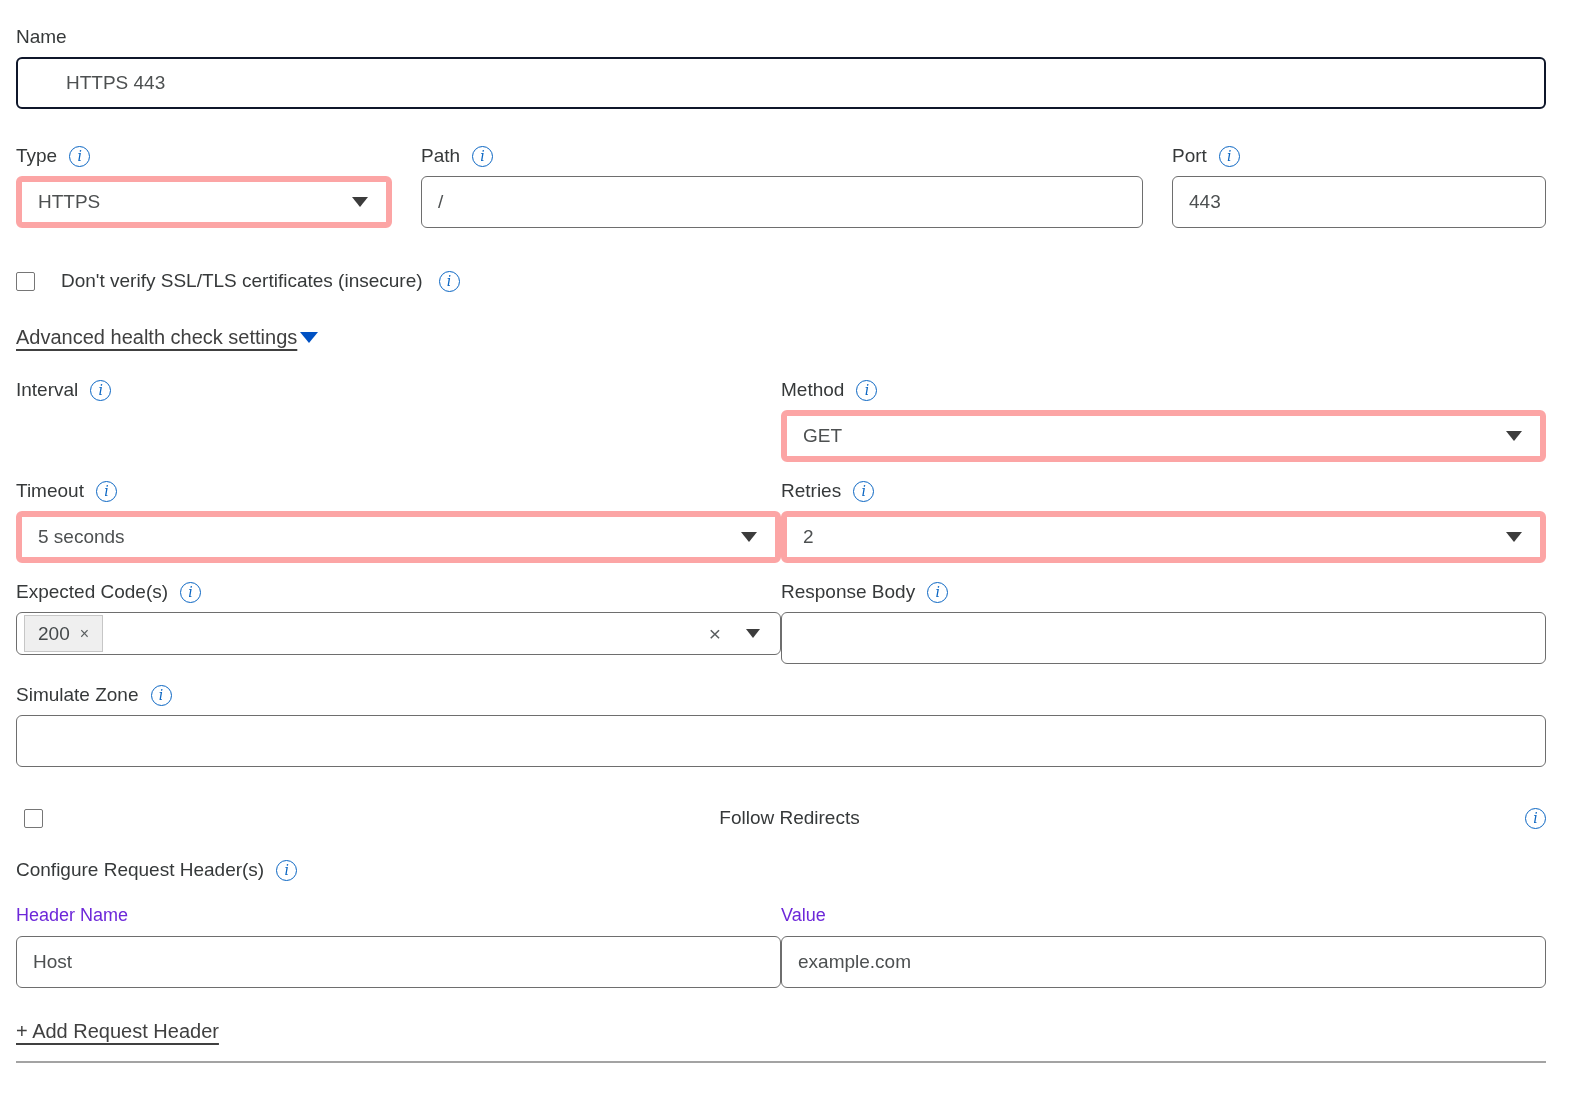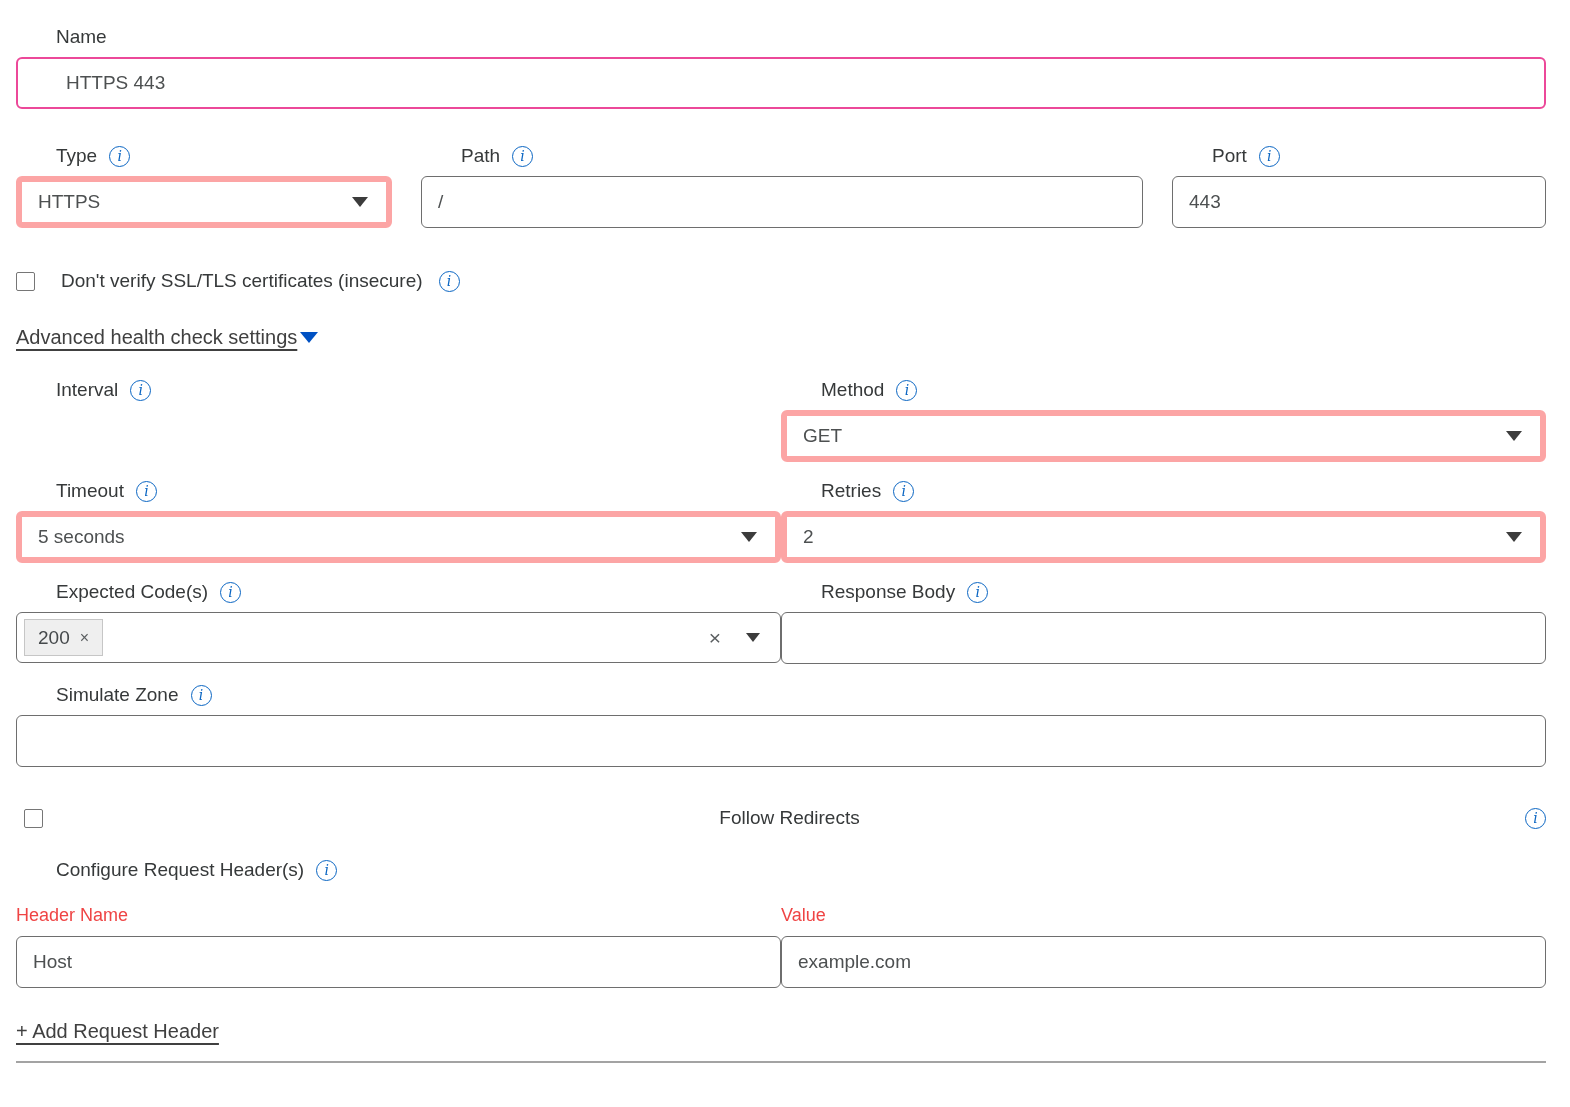--- a/index.html
+++ b/index.html
@@ -11,21 +11,20 @@
     font-family: "Liberation Sans", "DejaVu Sans", sans-serif;
     color: #36393a;
   }
   .field-label-row {
     display: flex;
     align-items: center;
     gap: 12px;
     margin-bottom: 9px;
     font-size: 19px;
     color: #36393a;
-    margin-left: 40px;
   }
   .info-icon {
     width: 21px; height: 21px;
     border: 1.6px solid #0b66c3;
     border-radius: 50%;
     color: #0b66c3;
     font-family: "DejaVu Serif", serif;
     font-style: italic;
     font-size: 14px;
     line-height: 1;
@@ -41,21 +40,21 @@
     height: 52px;
     border: 1px solid #6e6e6e;
     border-radius: 6px;
     padding: 0 16px;
     font-family: "Liberation Sans", "DejaVu Sans", sans-serif;
     font-size: 19px;
     color: #4d5051;
     background: #fff;
     outline: none;
   }
-  .text-input.focused { border: 2px solid #ec4899; padding-left: 48px; }
+  .text-input.focused { border: 2px solid #0f172a; padding-left: 48px; }
   .select-box {
     display: flex;
     align-items: center;
     justify-content: space-between;
     width: 100%;
     height: 52px;
     border: 6px solid #fca5a5;
     border-radius: 6px;
     padding: 0 18px 0 16px;
     font-size: 19px;
@@ -94,41 +93,41 @@
     text-decoration: underline;
     text-decoration-thickness: 2px;
     text-underline-offset: 5px;
     cursor: pointer;
   }
   .advanced-row { display: inline-flex; align-items: center; gap: 3px; }
   .multiselect {
     display: flex;
     align-items: center;
     width: 100%;
-    height: 51px;
+    height: 43px;
     border: 1px solid #6e6e6e;
     border-radius: 6px;
     padding: 0 20px 0 7px;
     background: #fff;
   }
   .tag {
     display: inline-flex;
     align-items: center;
     gap: 10px;
     height: 37px;
     padding: 0 13px;
     background: #efefef;
     border: 1px solid #c6c6c6;
     font-size: 19px;
     color: #45494b;
   }
   .tag .tag-x { font-size: 16px; color: #5a5e60; cursor: pointer; }
   .ms-controls { margin-left: auto; display: flex; align-items: center; gap: 25px; }
   .ms-clear { font-size: 21px; color: #5a5e60; cursor: pointer; line-height: 1; }
-  .small-label { font-size: 18px; color: #ef4444; margin-bottom: 10px; }
+  .small-label { font-size: 18px; color: #6d28d9; margin-bottom: 10px; }
   .bottom-divider { border-top: 2px solid #a3a3a3; margin-top: 18px; width: 100%; }
   .mt-name { margin-top: 10px; }
 </style>
 </head>
 <body>
 
 <div class="mt-name">
   <div class="field-label-row">
     <span>Name</span>
   </div>

